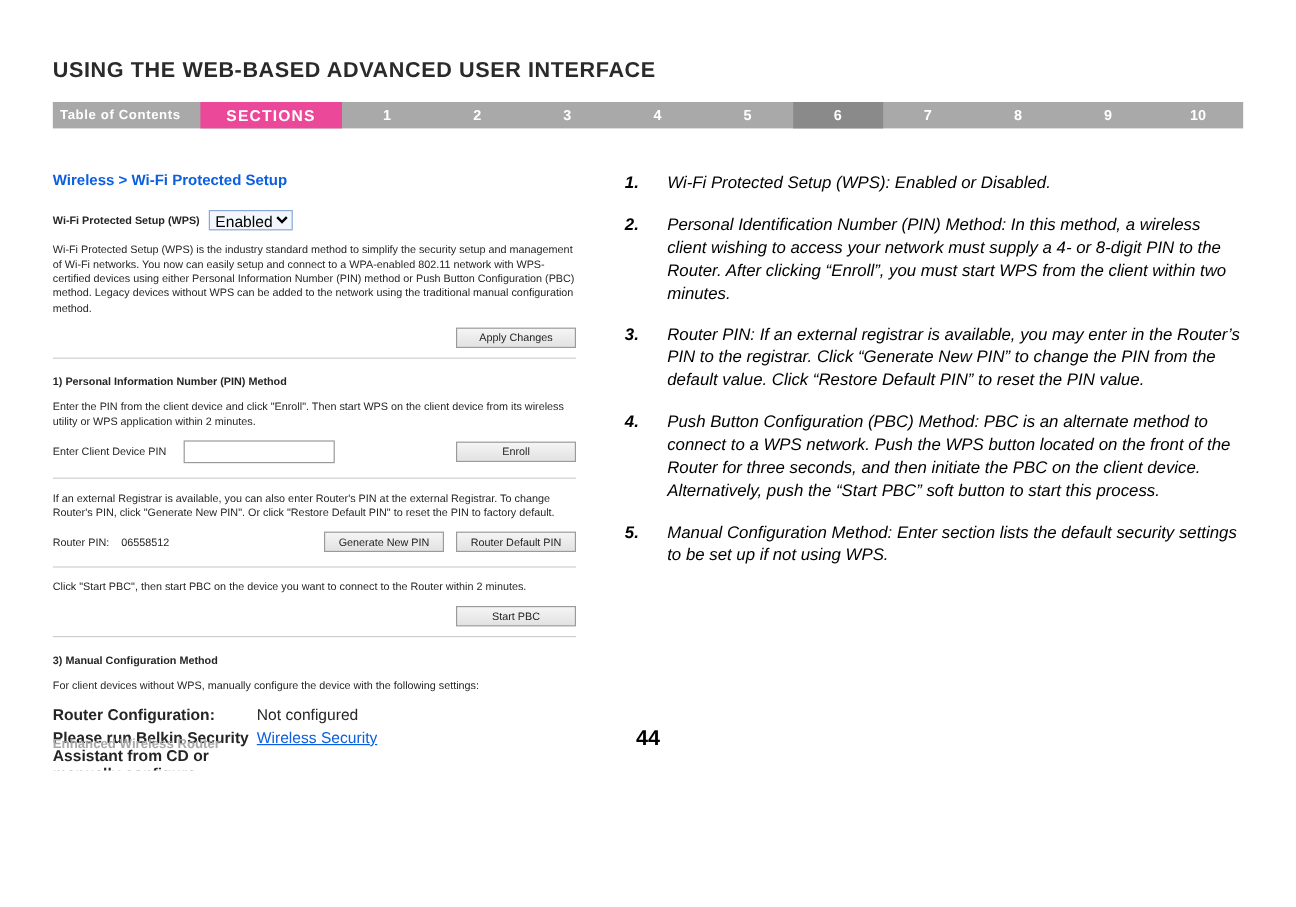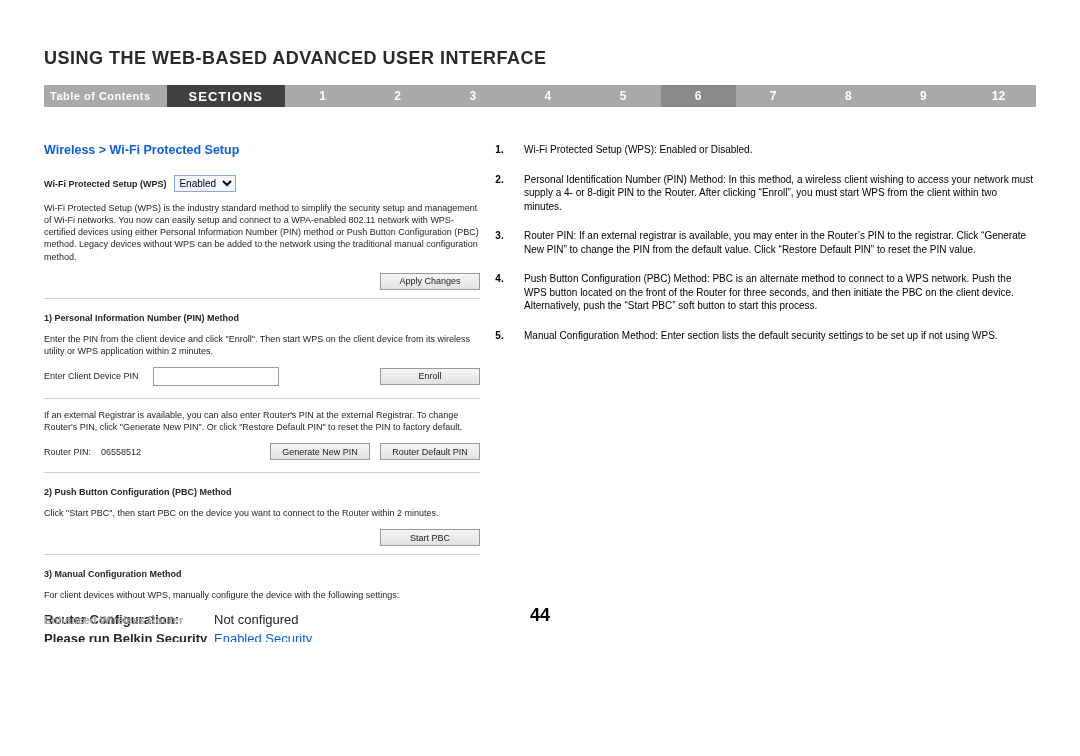--- a/index.html
+++ b/index.html
@@ -33,41 +33,42 @@
     font-size: 11px;
     font-weight: bold;
   }
   .nav-toc {
     padding: 0 16px 0 6px;
     display: flex;
     align-items: center;
     letter-spacing: 0.5px;
   }
   .nav-sections {
-    background: #404040;
+    background: #ec4899;
     padding: 0 22px;
     display: flex;
     align-items: center;
     font-size: 13px;
     letter-spacing: 1px;
   }
   .nav-num {
     flex: 1;
     text-align: center;
     display: flex;
     align-items: center;
     justify-content: center;
     font-size: 12px;
   }
   .nav-num.active {
     background: #8a8a8b;
   }
   .content {
     display: flex;
     margin-top: 36px;
+    gap: 32px;
   }
   .left-col {
     width: 456px;
     flex-shrink: 0;
     padding-right: 20px;
     box-sizing: border-box;
   }
   .right-col {
     flex: 1;
   }
@@ -83,21 +84,21 @@
   }
   .panel .row {
     display: flex;
     align-items: center;
     gap: 8px;
   }
   .panel .label-strong {
     font-weight: bold;
   }
   .panel select {
-    font-size: 10px;
+    font-size: 13px;
     border: 1px solid #8aa9d6;
     background: #f3f7fd;
     height: 17px;
     min-width: 62px;
   }
   .panel p {
     margin: 10px 0;
     line-height: 1.35;
   }
   .panel hr {
@@ -153,22 +154,23 @@
   }
   .config-grid .link {
     color: #0b5fe0;
     text-decoration: underline;
     cursor: pointer;
   }
 
   .right-col ol {
     margin: 0;
     padding-left: 12px;
-    font-size: 10px;
+    font-size: 14px;
     line-height: 1.35;
+    font-style: italic;
   }
   .right-col ol li {
     margin-bottom: 16px;
     padding-left: 12px;
   }
   .right-col ol li::marker {
     font-weight: bold;
     content: counter(list-item) ".   ";
   }
 
@@ -206,21 +208,21 @@
     <div class="nav-sections">SECTIONS</div>
     <div class="nav-num">1</div>
     <div class="nav-num">2</div>
     <div class="nav-num">3</div>
     <div class="nav-num">4</div>
     <div class="nav-num">5</div>
     <div class="nav-num active">6</div>
     <div class="nav-num">7</div>
     <div class="nav-num">8</div>
     <div class="nav-num">9</div>
-    <div class="nav-num">12</div>
+    <div class="nav-num">10</div>
   </div>
 
   <div class="content">
     <div class="left-col">
       <div class="breadcrumb">Wireless &gt; Wi-Fi Protected Setup</div>
 
       <div class="panel">
         <div class="row">
           <span class="label-strong">Wi-Fi Protected Setup (WPS)</span>
           <select>
@@ -246,34 +248,33 @@
         <p>If an external Registrar is available, you can also enter Router's PIN at the external Registrar. To change Router's PIN, click "Generate New PIN". Or click "Restore Default PIN" to reset the PIN to factory default.</p>
         <div class="router-btn-row">
           <span>Router PIN:</span>
           <span>06558512</span>
           <span class="spacer"></span>
           <button>Generate New PIN</button>
           <button>Router Default PIN</button>
         </div>
         <hr style="margin-top:12px">
 
-        <div class="section-head">2) Push Button Configuration (PBC) Method</div>
         <p>Click "Start PBC", then start PBC on the device you want to connect to the Router within 2 minutes.</p>
         <div class="btn-row">
           <button>Start PBC</button>
         </div>
         <hr>
 
         <div class="section-head">3) Manual Configuration Method</div>
         <p>For client devices without WPS, manually configure the device with the following settings:</p>
         <div class="config-grid">
           <div class="k">Router Configuration:</div>
           <div>Not configured</div>
           <div class="k">Please run Belkin Security Assistant from CD or manually configure</div>
-          <div class="link">Enabled Security</div>
+          <div class="link">Wireless Security</div>
         </div>
       </div>
     </div>
 
     <div class="right-col">
       <ol>
         <li>Wi-Fi Protected Setup (WPS): Enabled or Disabled.</li>
         <li>Personal Identification Number (PIN) Method: In this method, a wireless client wishing to access your network must supply a 4- or 8-digit PIN to the Router. After clicking “Enroll”, you must start WPS from the client within two minutes.</li>
         <li>Router PIN: If an external registrar is available, you may enter in the Router’s PIN to the registrar. Click “Generate New PIN” to change the PIN from the default value. Click “Restore Default PIN” to reset the PIN value.</li>
         <li>Push Button Configuration (PBC) Method: PBC is an alternate method to connect to a WPS network. Push the WPS button located on the front of the Router for three seconds, and then initiate the PBC on the client device. Alternatively, push the “Start PBC” soft button to start this process.</li>

